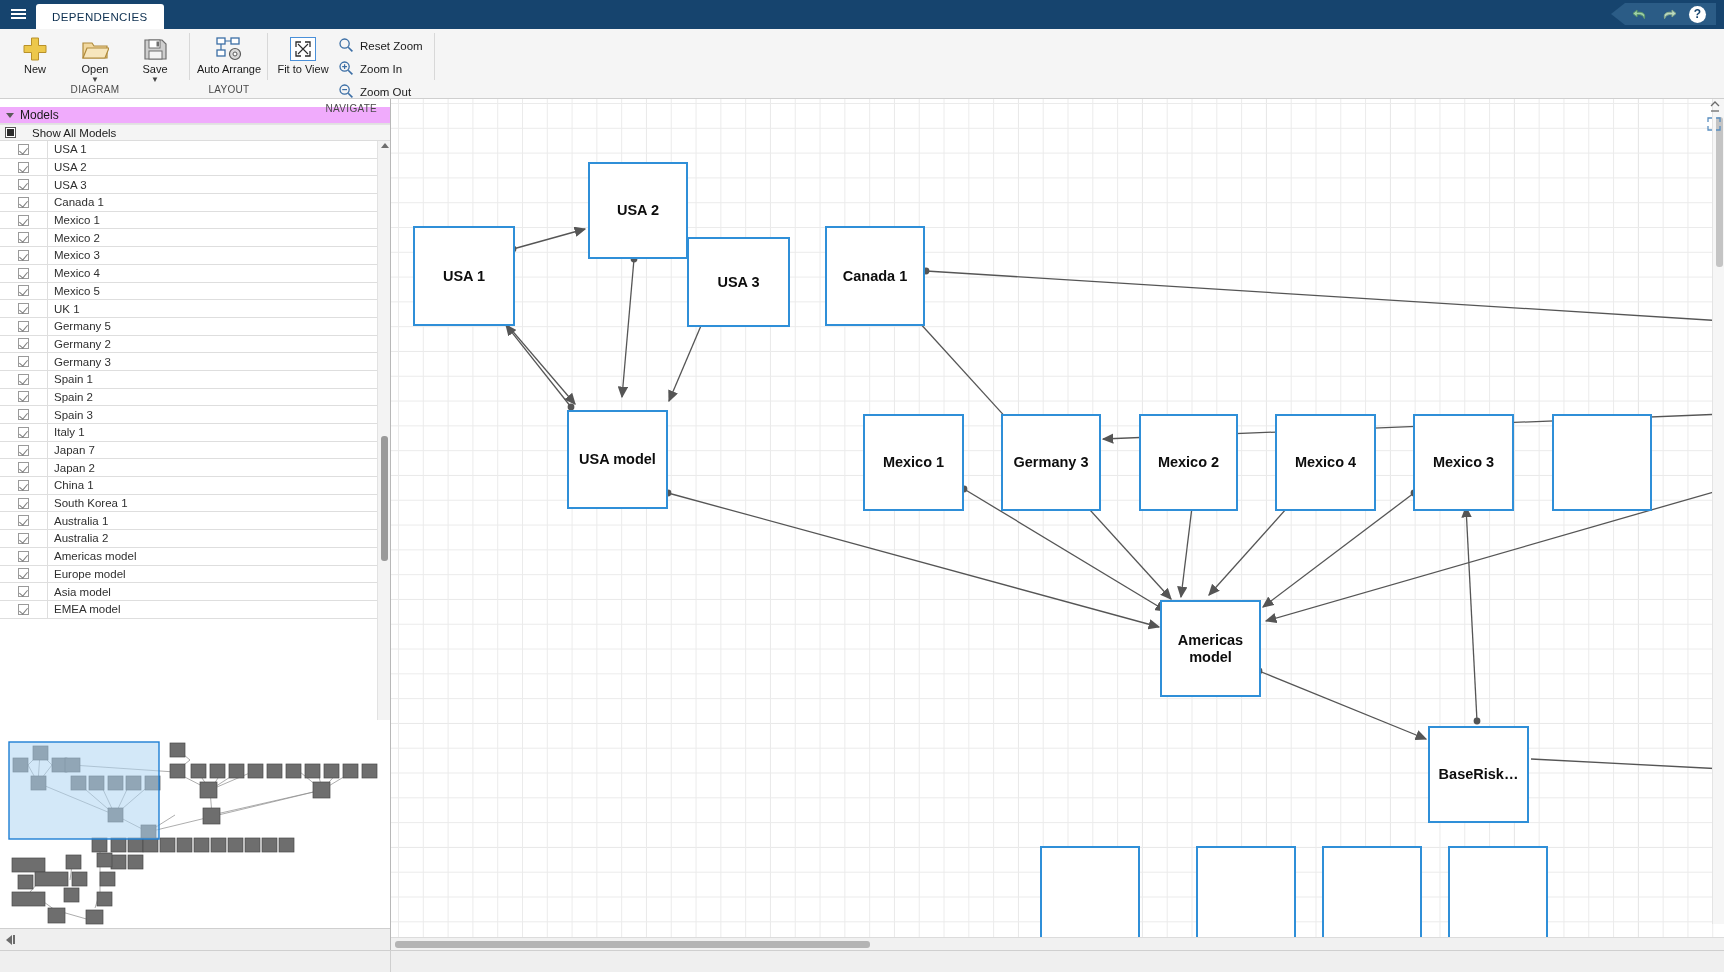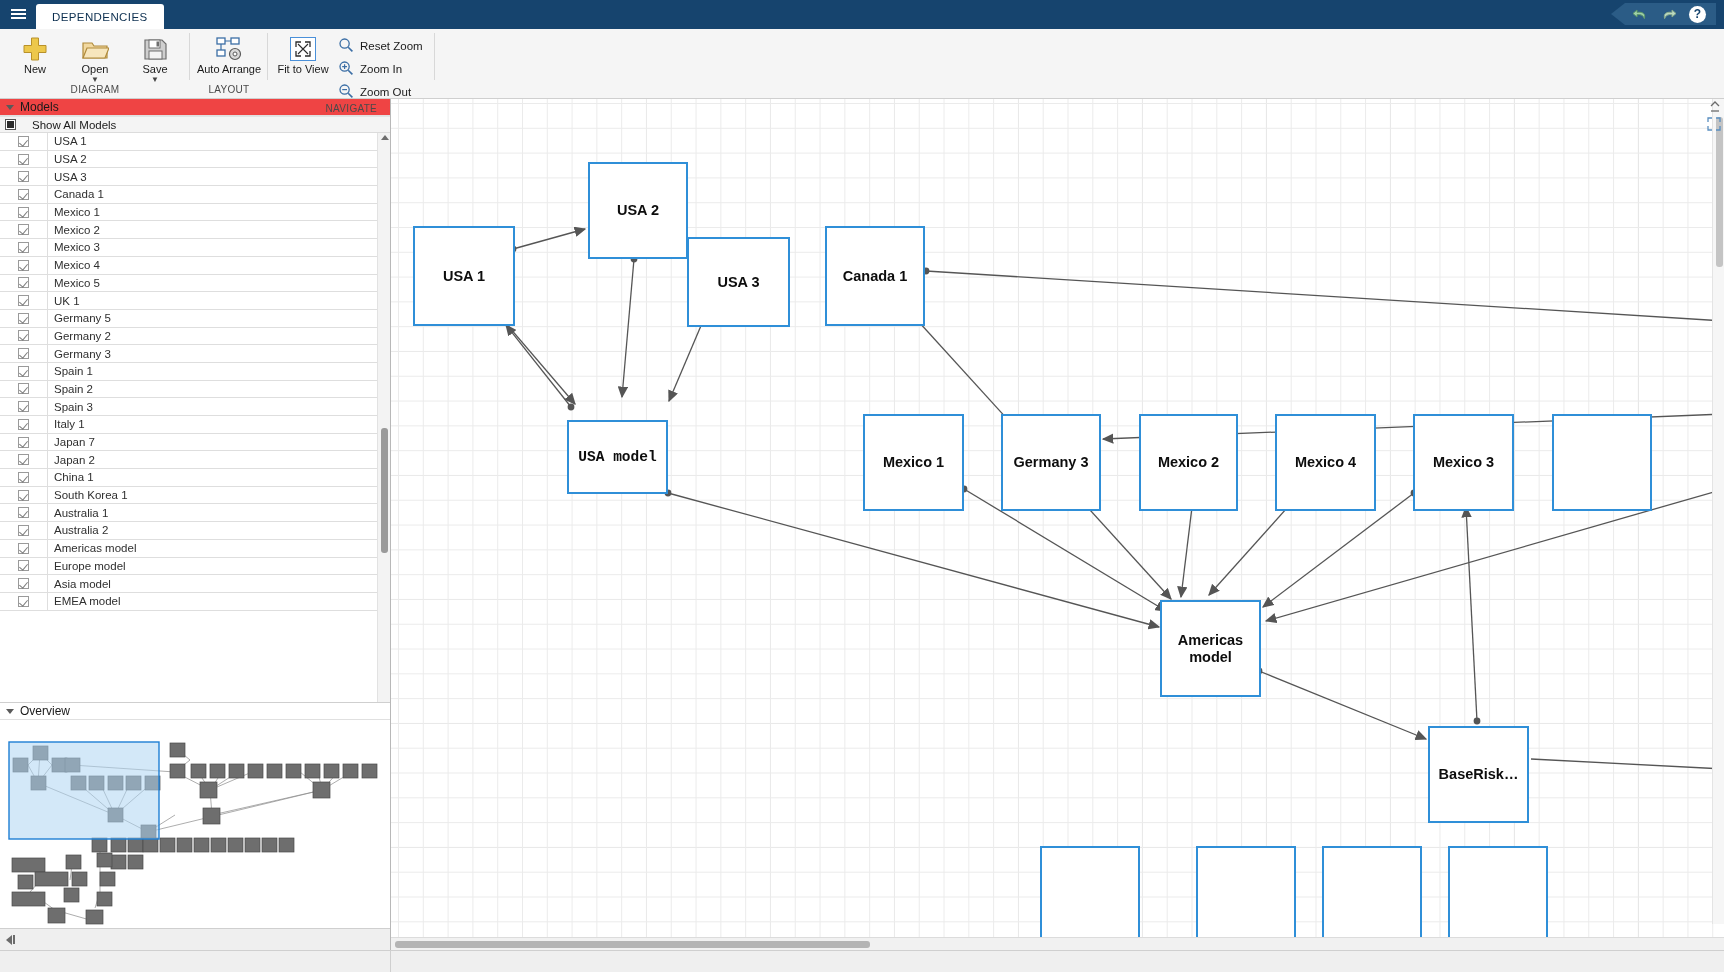--- a/index.html
+++ b/index.html
@@ -89,21 +89,21 @@
   }
 
   
   .body { flex: 1; display: flex; min-height: 0; }
 
   
   .leftpanel { width: 391px; flex: 0 0 391px; display: flex; flex-direction: column; background: #ffffff;
                border-right: 1px solid #b8b8b8; }
   .panel-header {
     height: 17px; display: flex; align-items: center; gap: 6px; padding-left: 6px;
-    font-size: 12px; color: #1a1a1a; background: #ef4444; border-bottom: 1px solid #e0e0e0;
+    font-size: 12px; color: #1a1a1a; background: #f0abfc; border-bottom: 1px solid #e0e0e0; margin-top: 8px;
   }
   .tri { width: 0; height: 0; border-left: 4px solid transparent; border-right: 4px solid transparent;
          border-top: 5px solid #5a5a5a; cursor: pointer; }
 
   .search-wrap { padding: 2px 4px 2px 4px; background: #ffffff; }
   .search-box {
     width: 100%; height: 18px; border: 1px solid #b5b5b5; background: #ffffff;
     font-size: 11.5px; padding: 0 4px; color: #444; font-family: "Liberation Sans", sans-serif;
   }
   .search-box::placeholder { color: #8a8a8a; }
@@ -542,24 +542,20 @@
               </div>
               <div class="namecell">EMEA model</div>
             </div>
           </div>
         <div class="vscroll">
           <span class="arrow-up"></span>
           <span class="thumb"></span>
         </div>
       </div>
 
-      <div class="overview-header">
-        <span class="tri"></span>
-        <span>Overview</span>
-      </div>
 
       <div class="overview-body">
         <svg width="391" height="208" viewBox="0 0 391 208">
           <g stroke="#8a8a8a" stroke-width="0.7" fill="none">
             <path d="M28,45 L40,33 M40,33 L52,45 M28,45 L38,63 M40,33 L38,63 M52,45 L38,63"></path>
             <path d="M72,45 L175,52 M38,63 L115,95 M78,63 L115,95 M100,63 L115,95 M130,63 L115,95 M152,63 L115,95
                      M115,95 L148,112 M148,112 L175,95 M175,52 L190,40 M190,40 L178,30"></path>
             <path d="M175,52 L210,70 M198,52 L210,70 M222,52 L210,70 M238,52 L210,70 M252,52 L210,70
                      M210,70 L212,95 M300,52 L322,70 M318,52 L322,70 M338,52 L322,70 M352,52 L322,70
                      M212,95 L322,70 M148,112 L322,70"></path>
@@ -703,21 +699,21 @@
             </div>
             <div class="node" style="left: 197px; top: 63px; width: 100px; height: 97px; border-color: rgb(47, 143, 216);">
               <span>USA 2</span>
             </div>
             <div class="node" style="left: 296px; top: 138px; width: 103px; height: 90px; border-color: rgb(47, 143, 216);">
               <span>USA 3</span>
             </div>
             <div class="node" style="left: 434px; top: 127px; width: 100px; height: 100px; border-color: rgb(47, 143, 216);">
               <span>Canada 1</span>
             </div>
-            <div class="node" style="left: 176px; top: 321px; width: 101px; height: 74px; border-color: rgb(47, 143, 216); font-family: Liberation Mono, monospace;">
+            <div class="node" style="left: 176px; top: 311px; width: 101px; height: 99px; border-color: rgb(47, 143, 216);">
               <span>USA model</span>
             </div>
             <div class="node" style="left: 472px; top: 315px; width: 101px; height: 97px; border-color: rgb(47, 143, 216);">
               <span>Mexico 1</span>
             </div>
             <div class="node" style="left: 610px; top: 315px; width: 100px; height: 97px; border-color: rgb(47, 143, 216);">
               <span>Germany 3</span>
             </div>
             <div class="node" style="left: 748px; top: 315px; width: 99px; height: 97px; border-color: rgb(47, 143, 216);">
               <span>Mexico 2</span>

